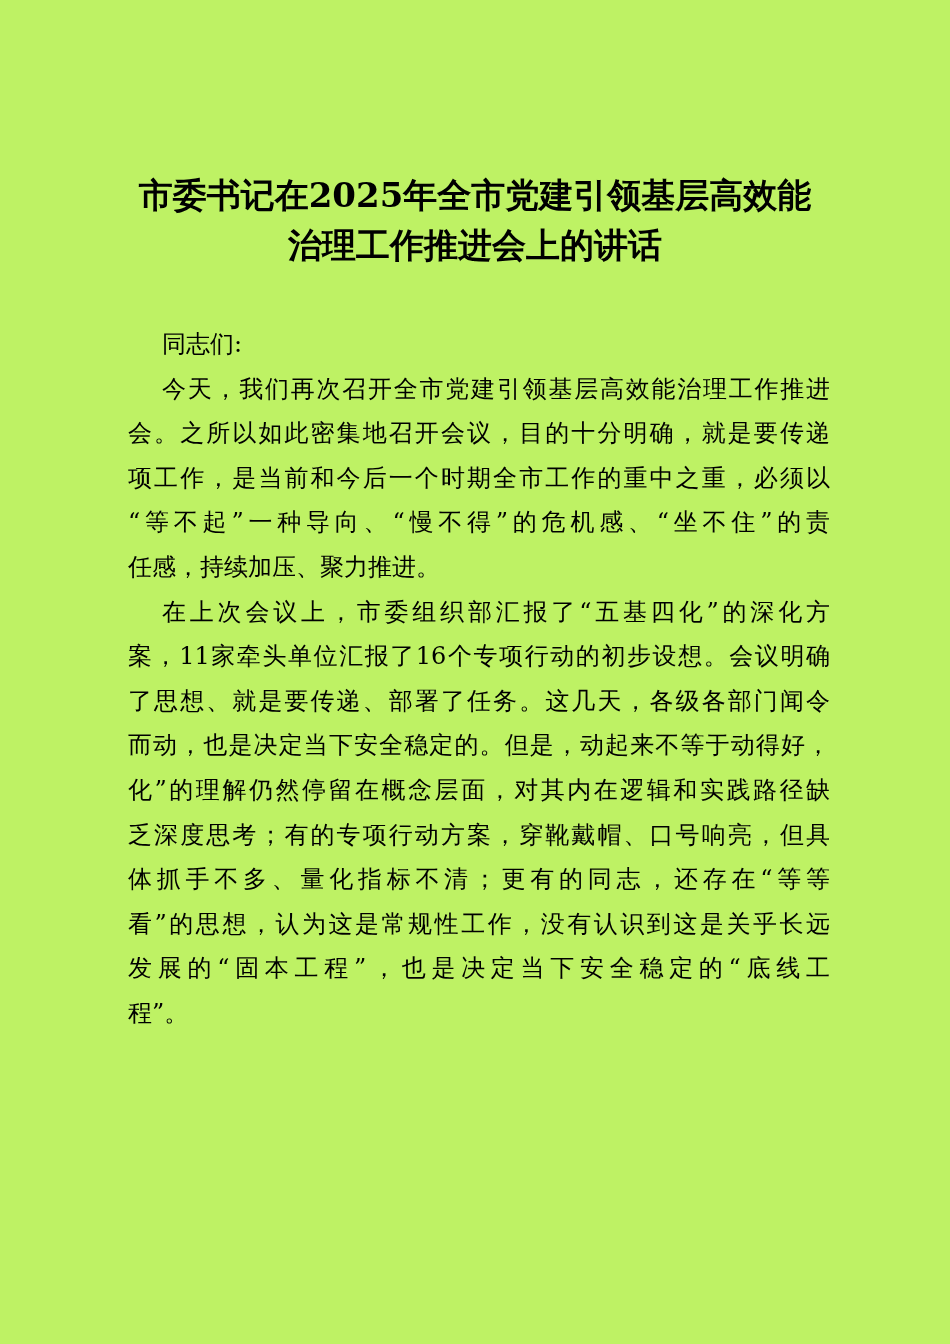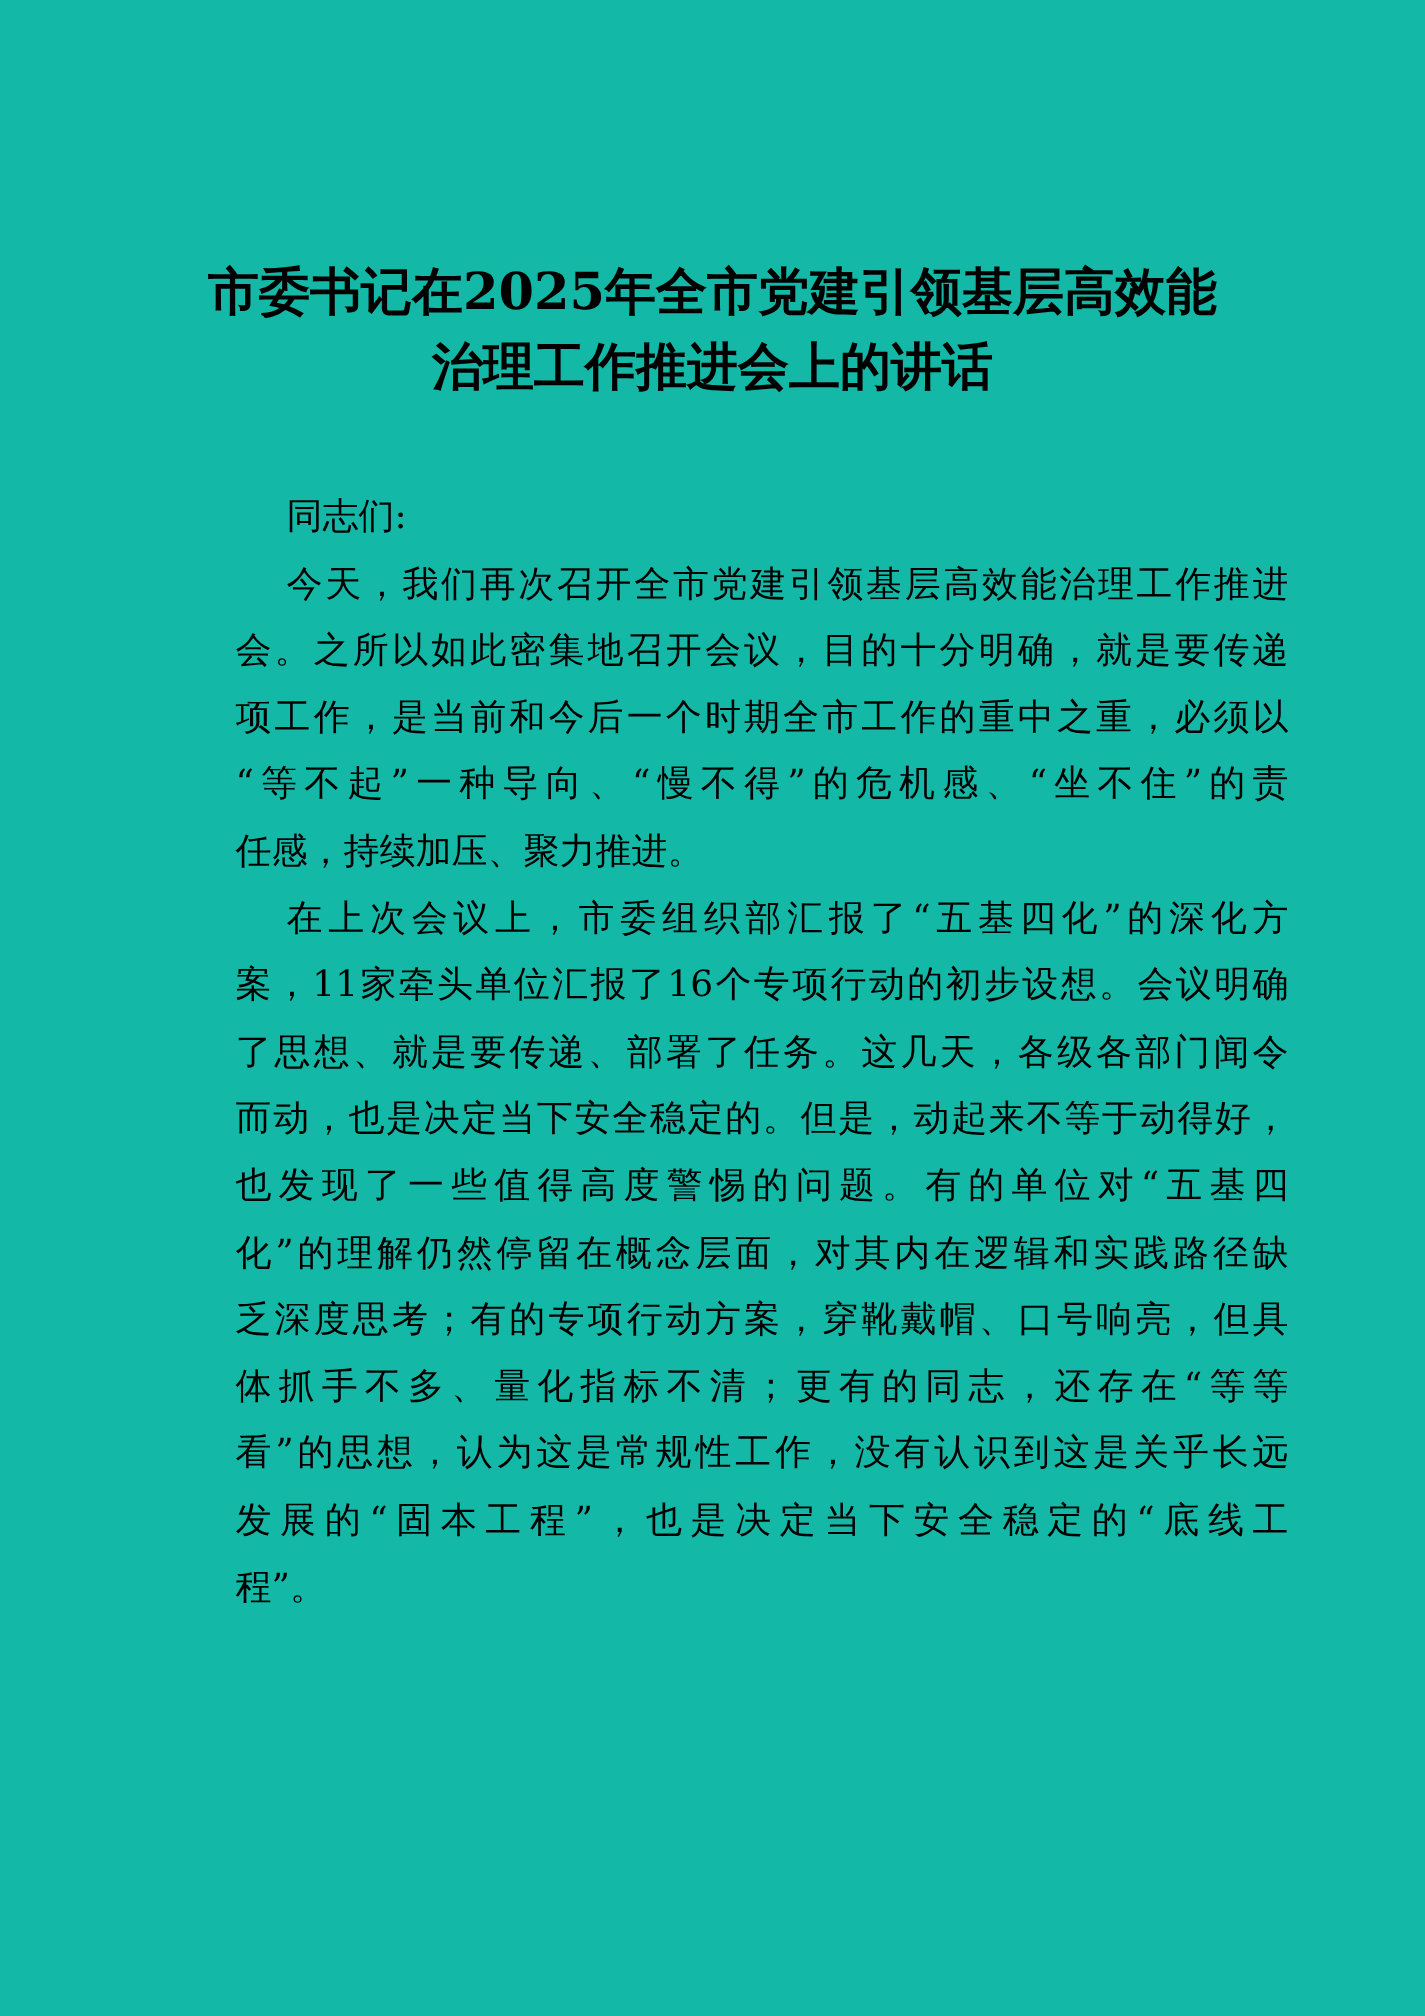--- a/index.html
+++ b/index.html
@@ -12,21 +12,21 @@
       height: 1344px;
       position: relative;
       overflow: hidden;
       color: #000000;
     }
     .page {
       position: absolute;
       left: 0; top: 0;
       width: 950px;
       height: 1344px;
-      background: #14b8a6;
+      background: #bef264;
     }
     .title {
       position: absolute;
       left: 120px;
       width: 710px;
       text-align: center;
       font-family: "DejaVu Serif", "Liberation Serif", serif;
       font-weight: bold;
       font-size: 34px;
       line-height: 50px;
@@ -35,21 +35,20 @@
     }
     .title.l1 { top: 170px; }
     .title.l2 { top: 220px; }
     .body-text {
       position: absolute;
       left: 128px;
       top: 322px;
       width: 702px;
       font-family: "DejaVu Serif", "Liberation Serif", serif;
       font-size: 24px;
-      margin-left: 29px;
     }
     .line {
       display: block;
       height: 44.6px;
       line-height: 44.6px;
       white-space: nowrap;
       text-align: justify;
       text-align-last: justify;
       width: 702px;
     }
@@ -78,21 +77,20 @@
       <span class="line">项工作，是当前和今后一个时期全市工作的重中之重，必须以</span>
       <span class="line">“等不起”一种导向、“慢不得”的危机感、“坐不住”的责</span>
       <span class="line last">任感，持续加压、聚力推进。</span>
     </div>
 
     <div>
       <span class="line indent">在上次会议上，市委组织部汇报了“五基四化”的深化方</span>
       <span class="line">案，11家牵头单位汇报了16个专项行动的初步设想。会议明确</span>
       <span class="line">了思想、就是要传递、部署了任务。这几天，各级各部门闻令</span>
       <span class="line">而动，也是决定当下安全稳定的。但是，动起来不等于动得好，</span>
-      <span class="line">也发现了一些值得高度警惕的问题。有的单位对“五基四</span>
       <span class="line">化”的理解仍然停留在概念层面，对其内在逻辑和实践路径缺</span>
       <span class="line">乏深度思考；有的专项行动方案，穿靴戴帽、口号响亮，但具</span>
       <span class="line">体抓手不多、量化指标不清；更有的同志，还存在“等等</span>
       <span class="line">看”的思想，认为这是常规性工作，没有认识到这是关乎长远</span>
       <span class="line">发展的“固本工程”，也是决定当下安全稳定的“底线工</span>
       <span class="line last">程”。</span>
     </div>
   </div>
 
 </div>

